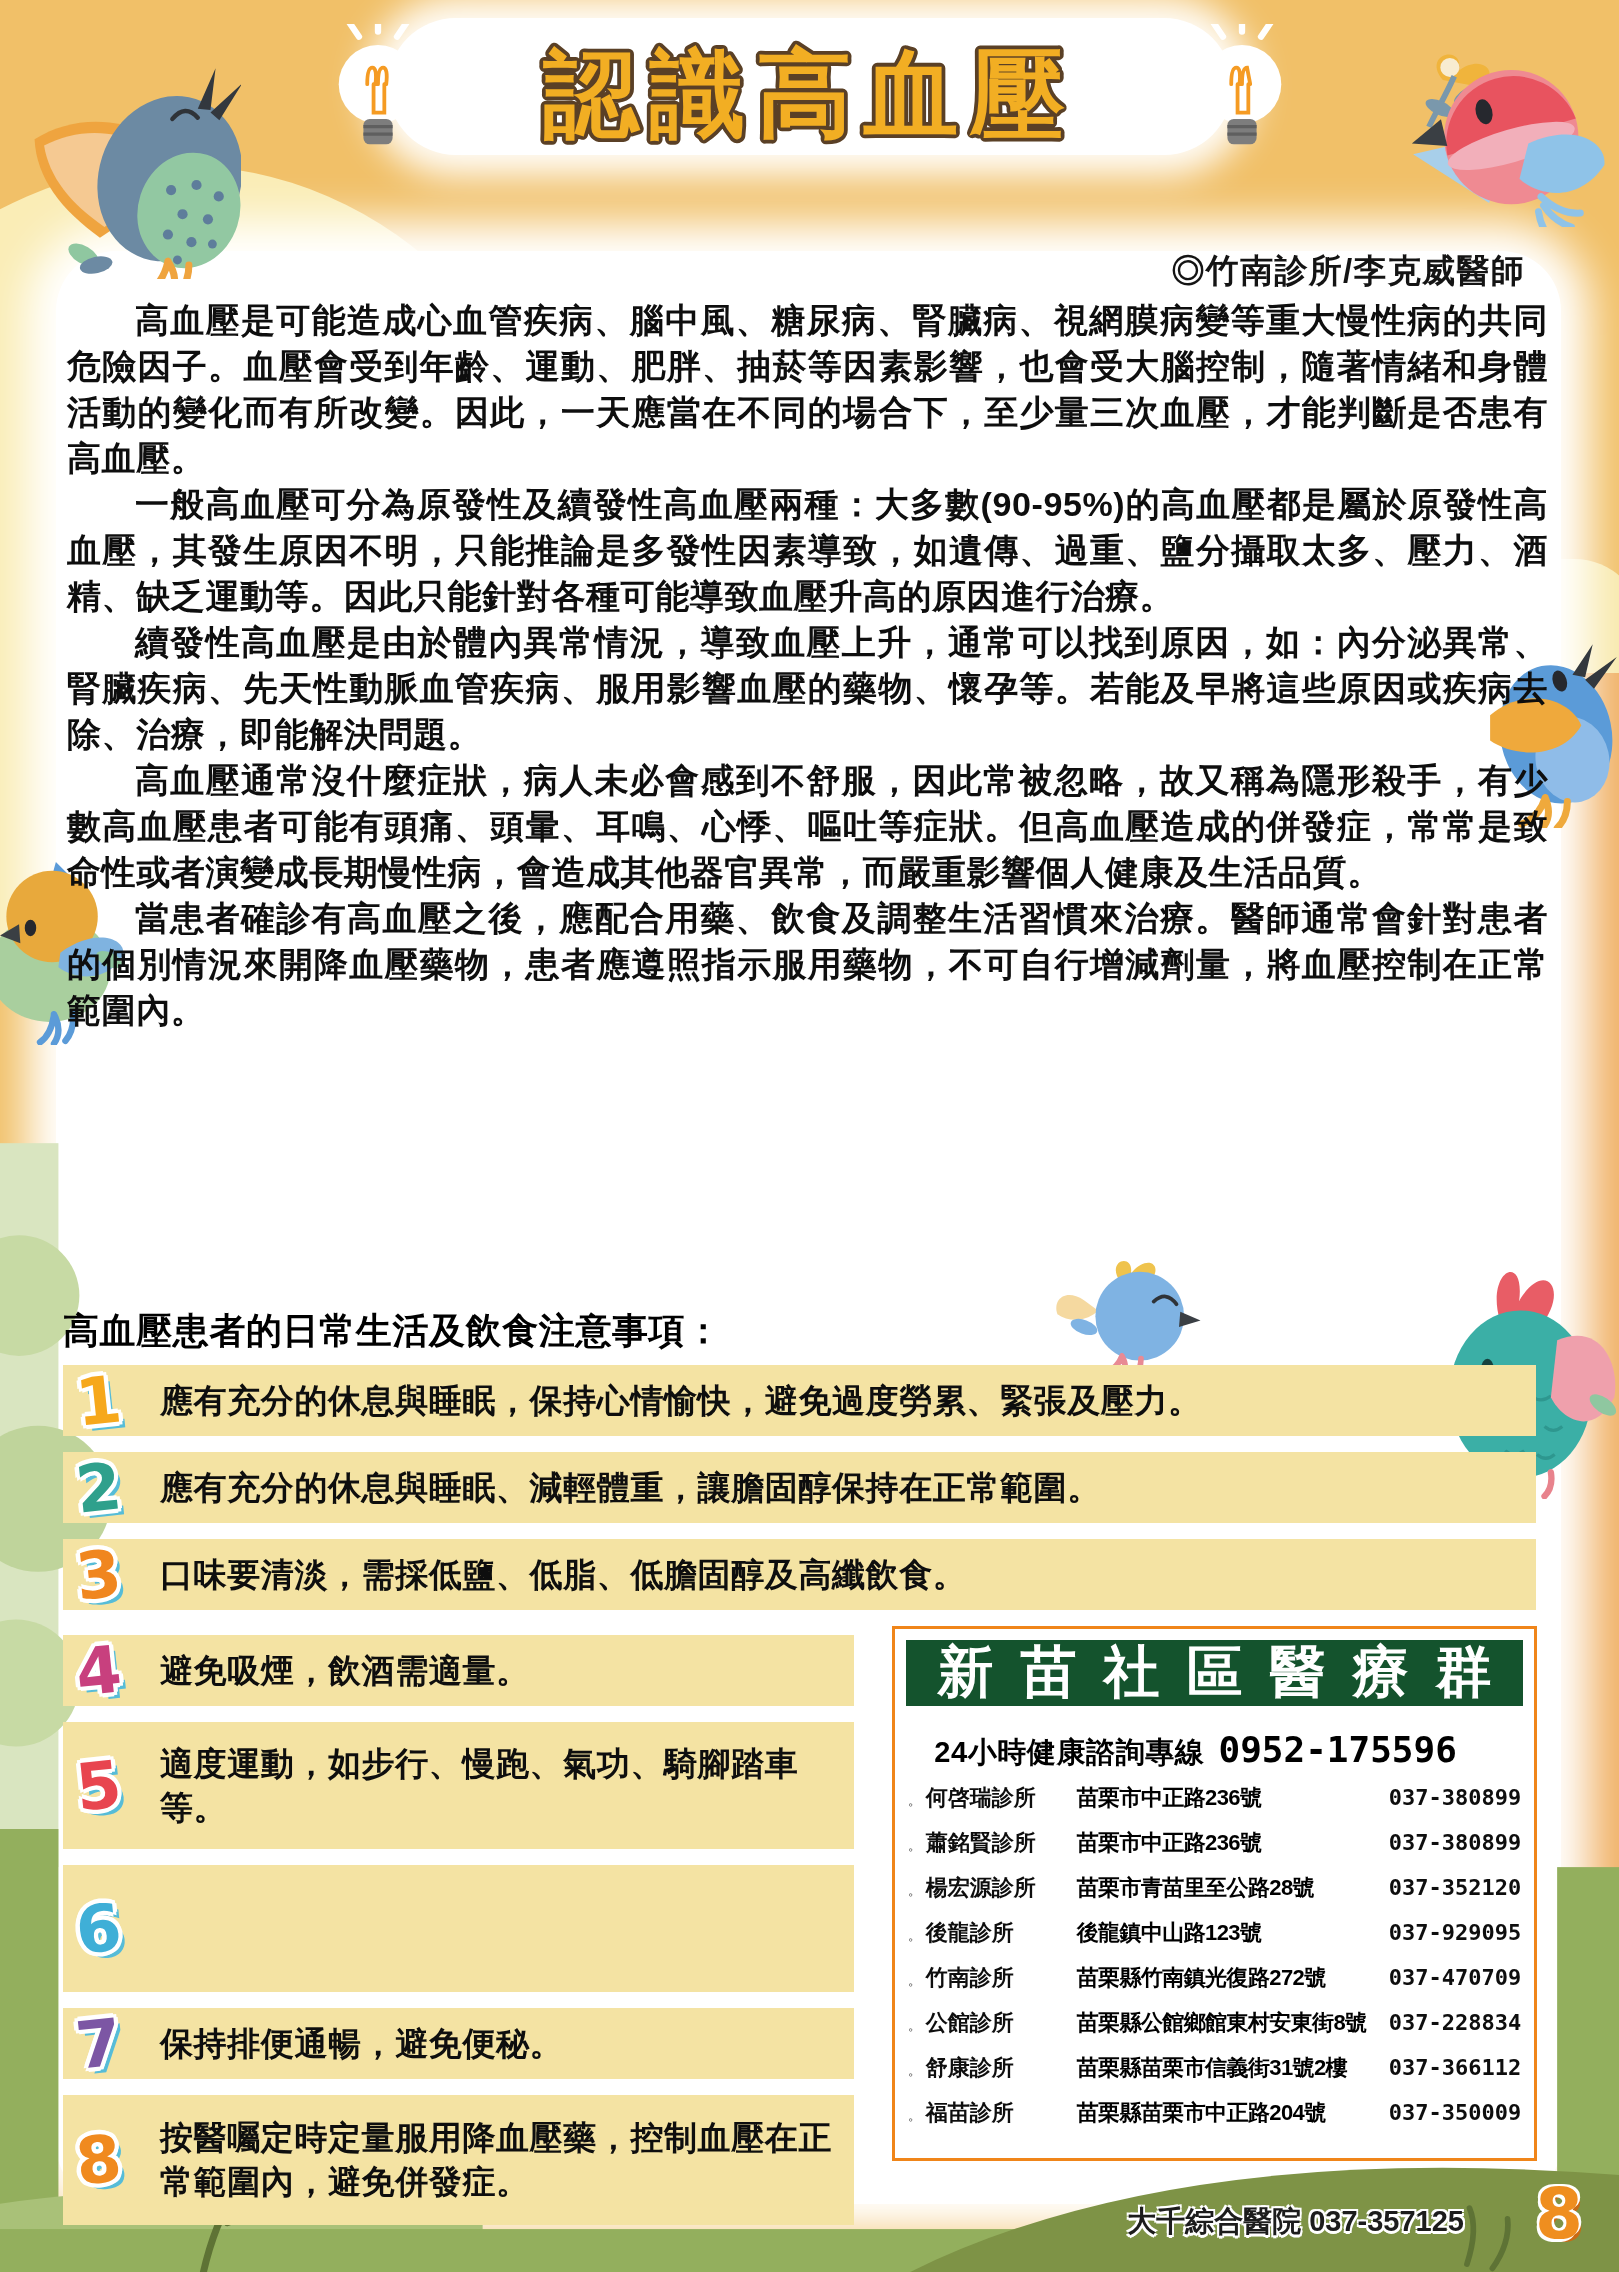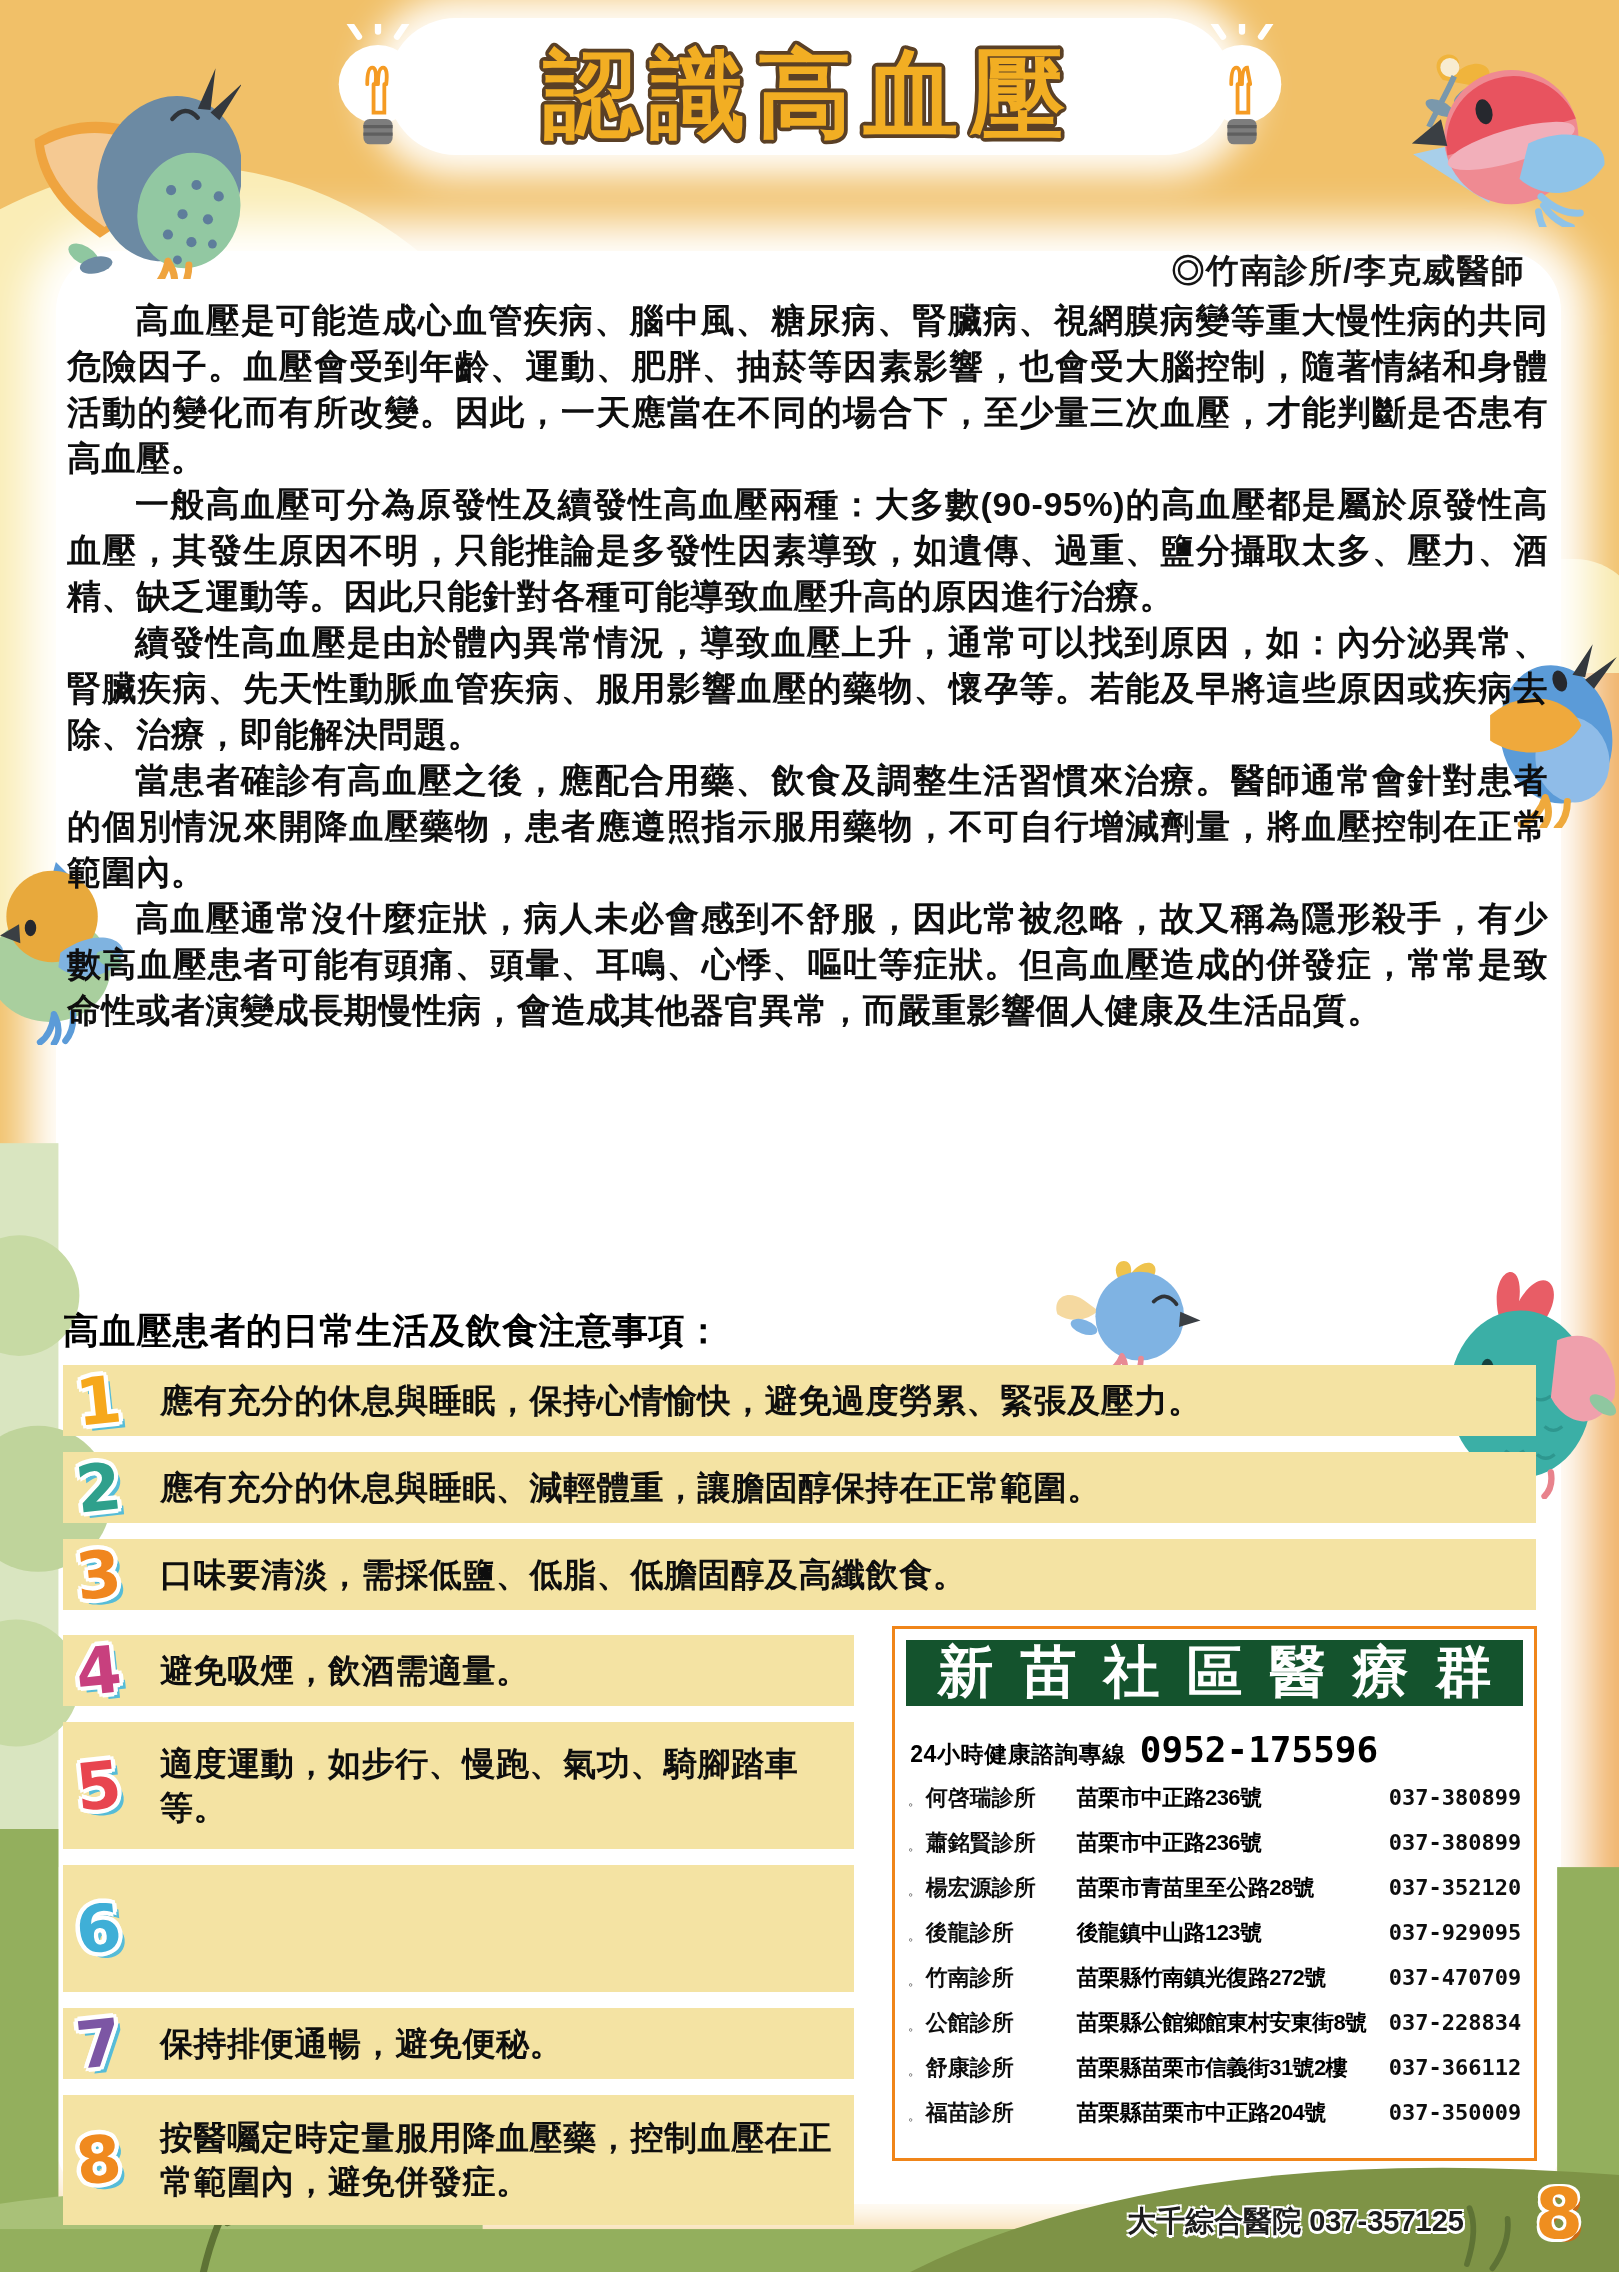--- a/index.html
+++ b/index.html
@@ -50,21 +50,21 @@
   .c5{color:#E8454F;} .c6{color:#3FAFD7;} .c7{color:#7C56A4;} .c8{color:#F08A1F;}
 
   
   .clinic-box{left:892px;top:1626px;width:645px;height:535px;background:#fff;
        border:3.8px solid #F08519;box-sizing:border-box;z-index:7;}
   .clinic-header{position:absolute;left:11.4px;top:11.4px;right:11.4px;height:66px;background:#14532d;
        display:flex;align-items:center;justify-content:center;}
   .clinic-header span{font-family:"Liberation Serif",serif;font-size:56px;font-weight:700;
        color:#ffffff;letter-spacing:27px;text-indent:27px;white-space:nowrap;}
   .hotline{position:absolute;left:15.2px;top:100px;right:11.4px;display:flex;align-items:baseline;gap:14px;}
-  .hotline .lbl{font-size:23px;font-weight:900;letter-spacing:0.6px;color:#000;}
+  .hotline .lbl{font-size:29px;font-weight:900;letter-spacing:0.6px;color:#000;margin-left:24px;}
   .hotline .num{font-size:36px;font-weight:900;font-family:"DejaVu Sans Mono",monospace;color:#000;}
   .clinic-rows{position:absolute;left:12.7px;right:10.2px;top:154px;}
   .clinic-row{display:flex;align-items:baseline;height:45px;}
   .clinic-row .dot{width:18px;font-size:14px;color:#333;}
   .clinic-row .nm{width:151px;font-size:22px;font-weight:700;color:#0e0e0e;}
   .clinic-row .ad{flex:1;font-size:22px;font-weight:600;color:#000000;letter-spacing:-0.6px;}
   .clinic-row .ph{width:135px;text-align:left;font-size:22px;font-weight:600;
        font-family:"DejaVu Sans Mono",monospace;color:#0e0e0e;}
 
   
@@ -205,22 +205,22 @@
     <ellipse cx="282" cy="252" rx="24" ry="12" fill="#8FC7A0" transform="rotate(35 282 252)"></ellipse>
     <path d="M165,362 q-6,26 -30,36 m30,-36 q12,24 0,40 M200,358 q4,24 -10,38" stroke="#E8838D" stroke-width="10" fill="none" stroke-linecap="round"></path>
   </svg>
 
   <div class="abs byline">◎竹南診所/李克威醫師</div>
 
   <div class="abs body-text">
     <p>高血壓是可能造成心血管疾病、腦中風、糖尿病、腎臟病、視網膜病變等重大慢性病的共同危險因子。血壓會受到年齡、運動、肥胖、抽菸等因素影響，也會受大腦控制，隨著情緒和身體活動的變化而有所改變。因此，一天應當在不同的場合下，至少量三次血壓，才能判斷是否患有高血壓。</p>
     <p>一般高血壓可分為原發性及續發性高血壓兩種：大多數(90-95%)的高血壓都是屬於原發性高血壓，其發生原因不明，只能推論是多發性因素導致，如遺傳、過重、鹽分攝取太多、壓力、酒精、缺乏運動等。因此只能針對各種可能導致血壓升高的原因進行治療。</p>
     <p>續發性高血壓是由於體內異常情況，導致血壓上升，通常可以找到原因，如：內分泌異常、腎臟疾病、先天性動脈血管疾病、服用影響血壓的藥物、懷孕等。若能及早將這些原因或疾病去除、治療，即能解決問題。</p>
+    <p>高血壓通常沒什麼症狀，病人未必會感到不舒服，因此常被忽略，故又稱為隱形殺手，有少數高血壓患者可能有頭痛、頭暈、耳鳴、心悸、嘔吐等症狀。但高血壓造成的併發症，常常是致命性或者演變成長期慢性病，會造成其他器官異常，而嚴重影響個人健康及生活品質。</p>
     <p>當患者確診有高血壓之後，應配合用藥、飲食及調整生活習慣來治療。醫師通常會針對患者的個別情況來開降血壓藥物，患者應遵照指示服用藥物，不可自行增減劑量，將血壓控制在正常範圍內。</p>
-    <p>高血壓通常沒什麼症狀，病人未必會感到不舒服，因此常被忽略，故又稱為隱形殺手，有少數高血壓患者可能有頭痛、頭暈、耳鳴、心悸、嘔吐等症狀。但高血壓造成的併發症，常常是致命性或者演變成長期慢性病，會造成其他器官異常，而嚴重影響個人健康及生活品質。</p>
   </div>
 
   <div class="abs tips-heading">高血壓患者的日常生活及飲食注意事項：</div>
 
   <div class="abs tip t1">
     <span class="tip-num c1">1</span>
     <span class="tip-text">應有充分的休息與睡眠，保持心情愉快，避免過度勞累、緊張及壓力。</span>
   </div>
   <div class="abs tip t2">
     <span class="tip-num c2">2</span>

